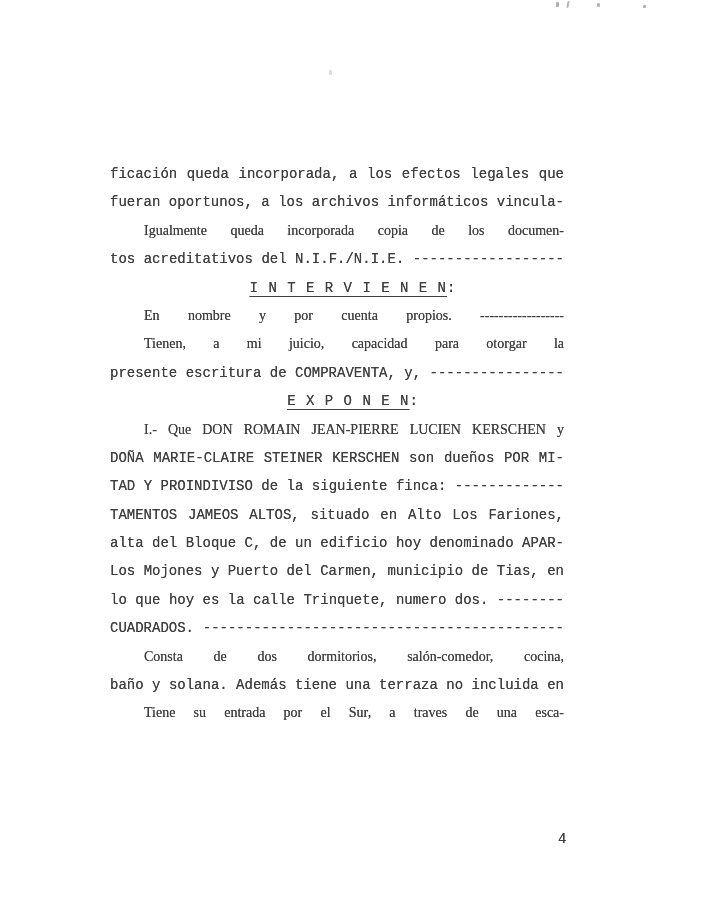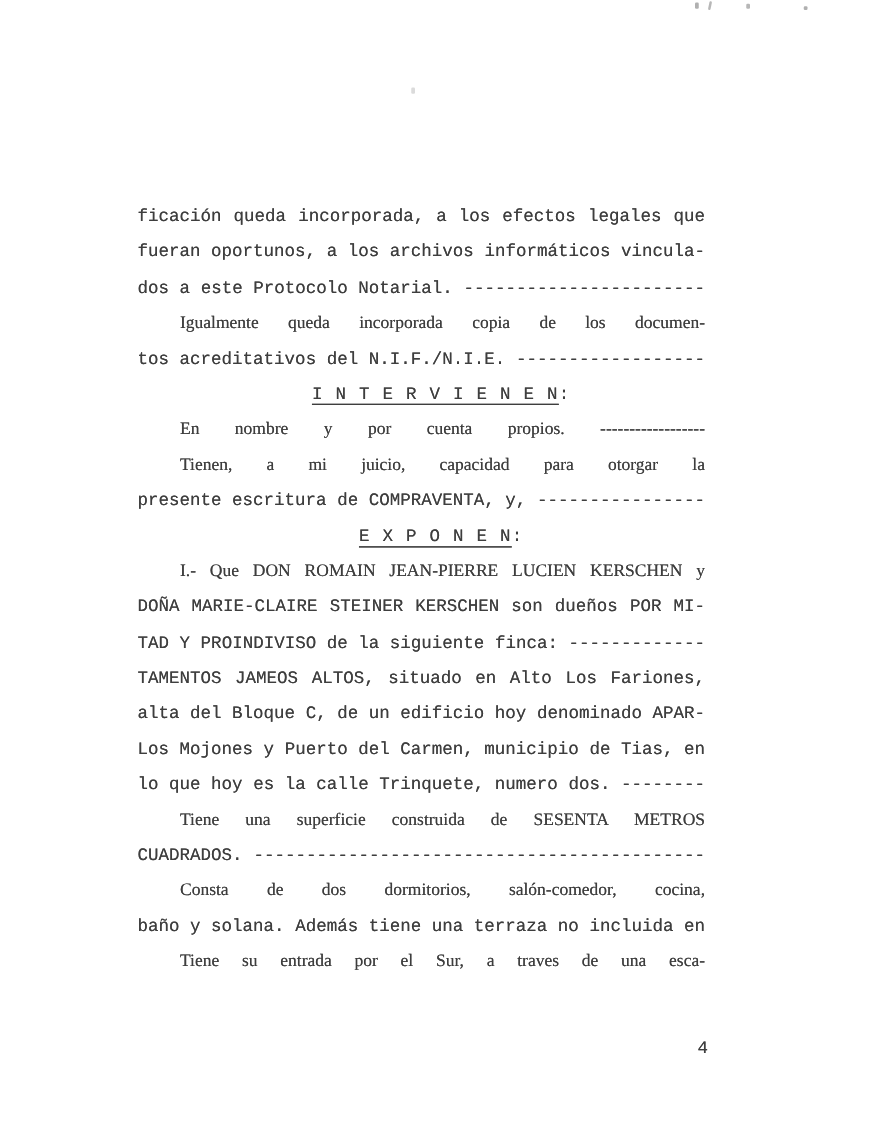--- a/index.html
+++ b/index.html
@@ -57,36 +57,34 @@
 <div class="page">
   <div class="artifact a1"></div>
   <div class="artifact a2"></div>
   <div class="artifact a3"></div>
   <div class="artifact a4"></div>
   <div class="artifact a5"></div>
 
   <div class="content" id="doc-lines">
       <div class="line"><span>ficación queda incorporada, a los efectos legales que</span></div>
       <div class="line"><span>fueran oportunos, a los archivos informáticos vincula-</span></div>
-      <div class="line"><span>dos a este Protocolo Notarial. -----------------------</span></div>
       <div class="line indent"><span>Igualmente queda incorporada copia de los documen-</span></div>
       <div class="line"><span>tos acreditativos del N.I.F./N.I.E. ------------------</span></div>
       <div class="line center"><span class="u">I N T E R V I E N E N</span><span>:</span></div>
       <div class="line indent"><span>En nombre y por cuenta propios. ------------------</span></div>
       <div class="line indent"><span>Tienen, a mi juicio, capacidad para otorgar la</span></div>
       <div class="line"><span>presente escritura de COMPRAVENTA, y, ----------------</span></div>
       <div class="line center"><span class="u">E X P O N E N</span><span>:</span></div>
       <div class="line indent"><span>I.- Que DON ROMAIN JEAN-PIERRE LUCIEN KERSCHEN y</span></div>
       <div class="line"><span>DOÑA MARIE-CLAIRE STEINER KERSCHEN son dueños POR MI-</span></div>
       <div class="line"><span>TAD Y PROINDIVISO de la siguiente finca: -------------</span></div>
       <div class="line"><span>TAMENTOS JAMEOS ALTOS, situado en Alto Los Fariones,</span></div>
       <div class="line"><span>alta del Bloque C, de un edificio hoy denominado APAR-</span></div>
       <div class="line"><span>Los Mojones y Puerto del Carmen, municipio de Tias, en</span></div>
       <div class="line"><span>lo que hoy es la calle Trinquete, numero dos. --------</span></div>
-      <div class="line indent"><span>Tiene una superficie construida de SESENTA METROS</span></div>
       <div class="line"><span>CUADRADOS. -------------------------------------------</span></div>
       <div class="line indent"><span>Consta de dos dormitorios, salón-comedor, cocina,</span></div>
       <div class="line"><span>baño y solana. Además tiene una terraza no incluida en</span></div>
       <div class="line indent"><span>Tiene su entrada por el Sur, a traves de una esca-</span></div>
     </div>
 
   <div class="pageno">4</div>
 </div>
 
 </body></html>

